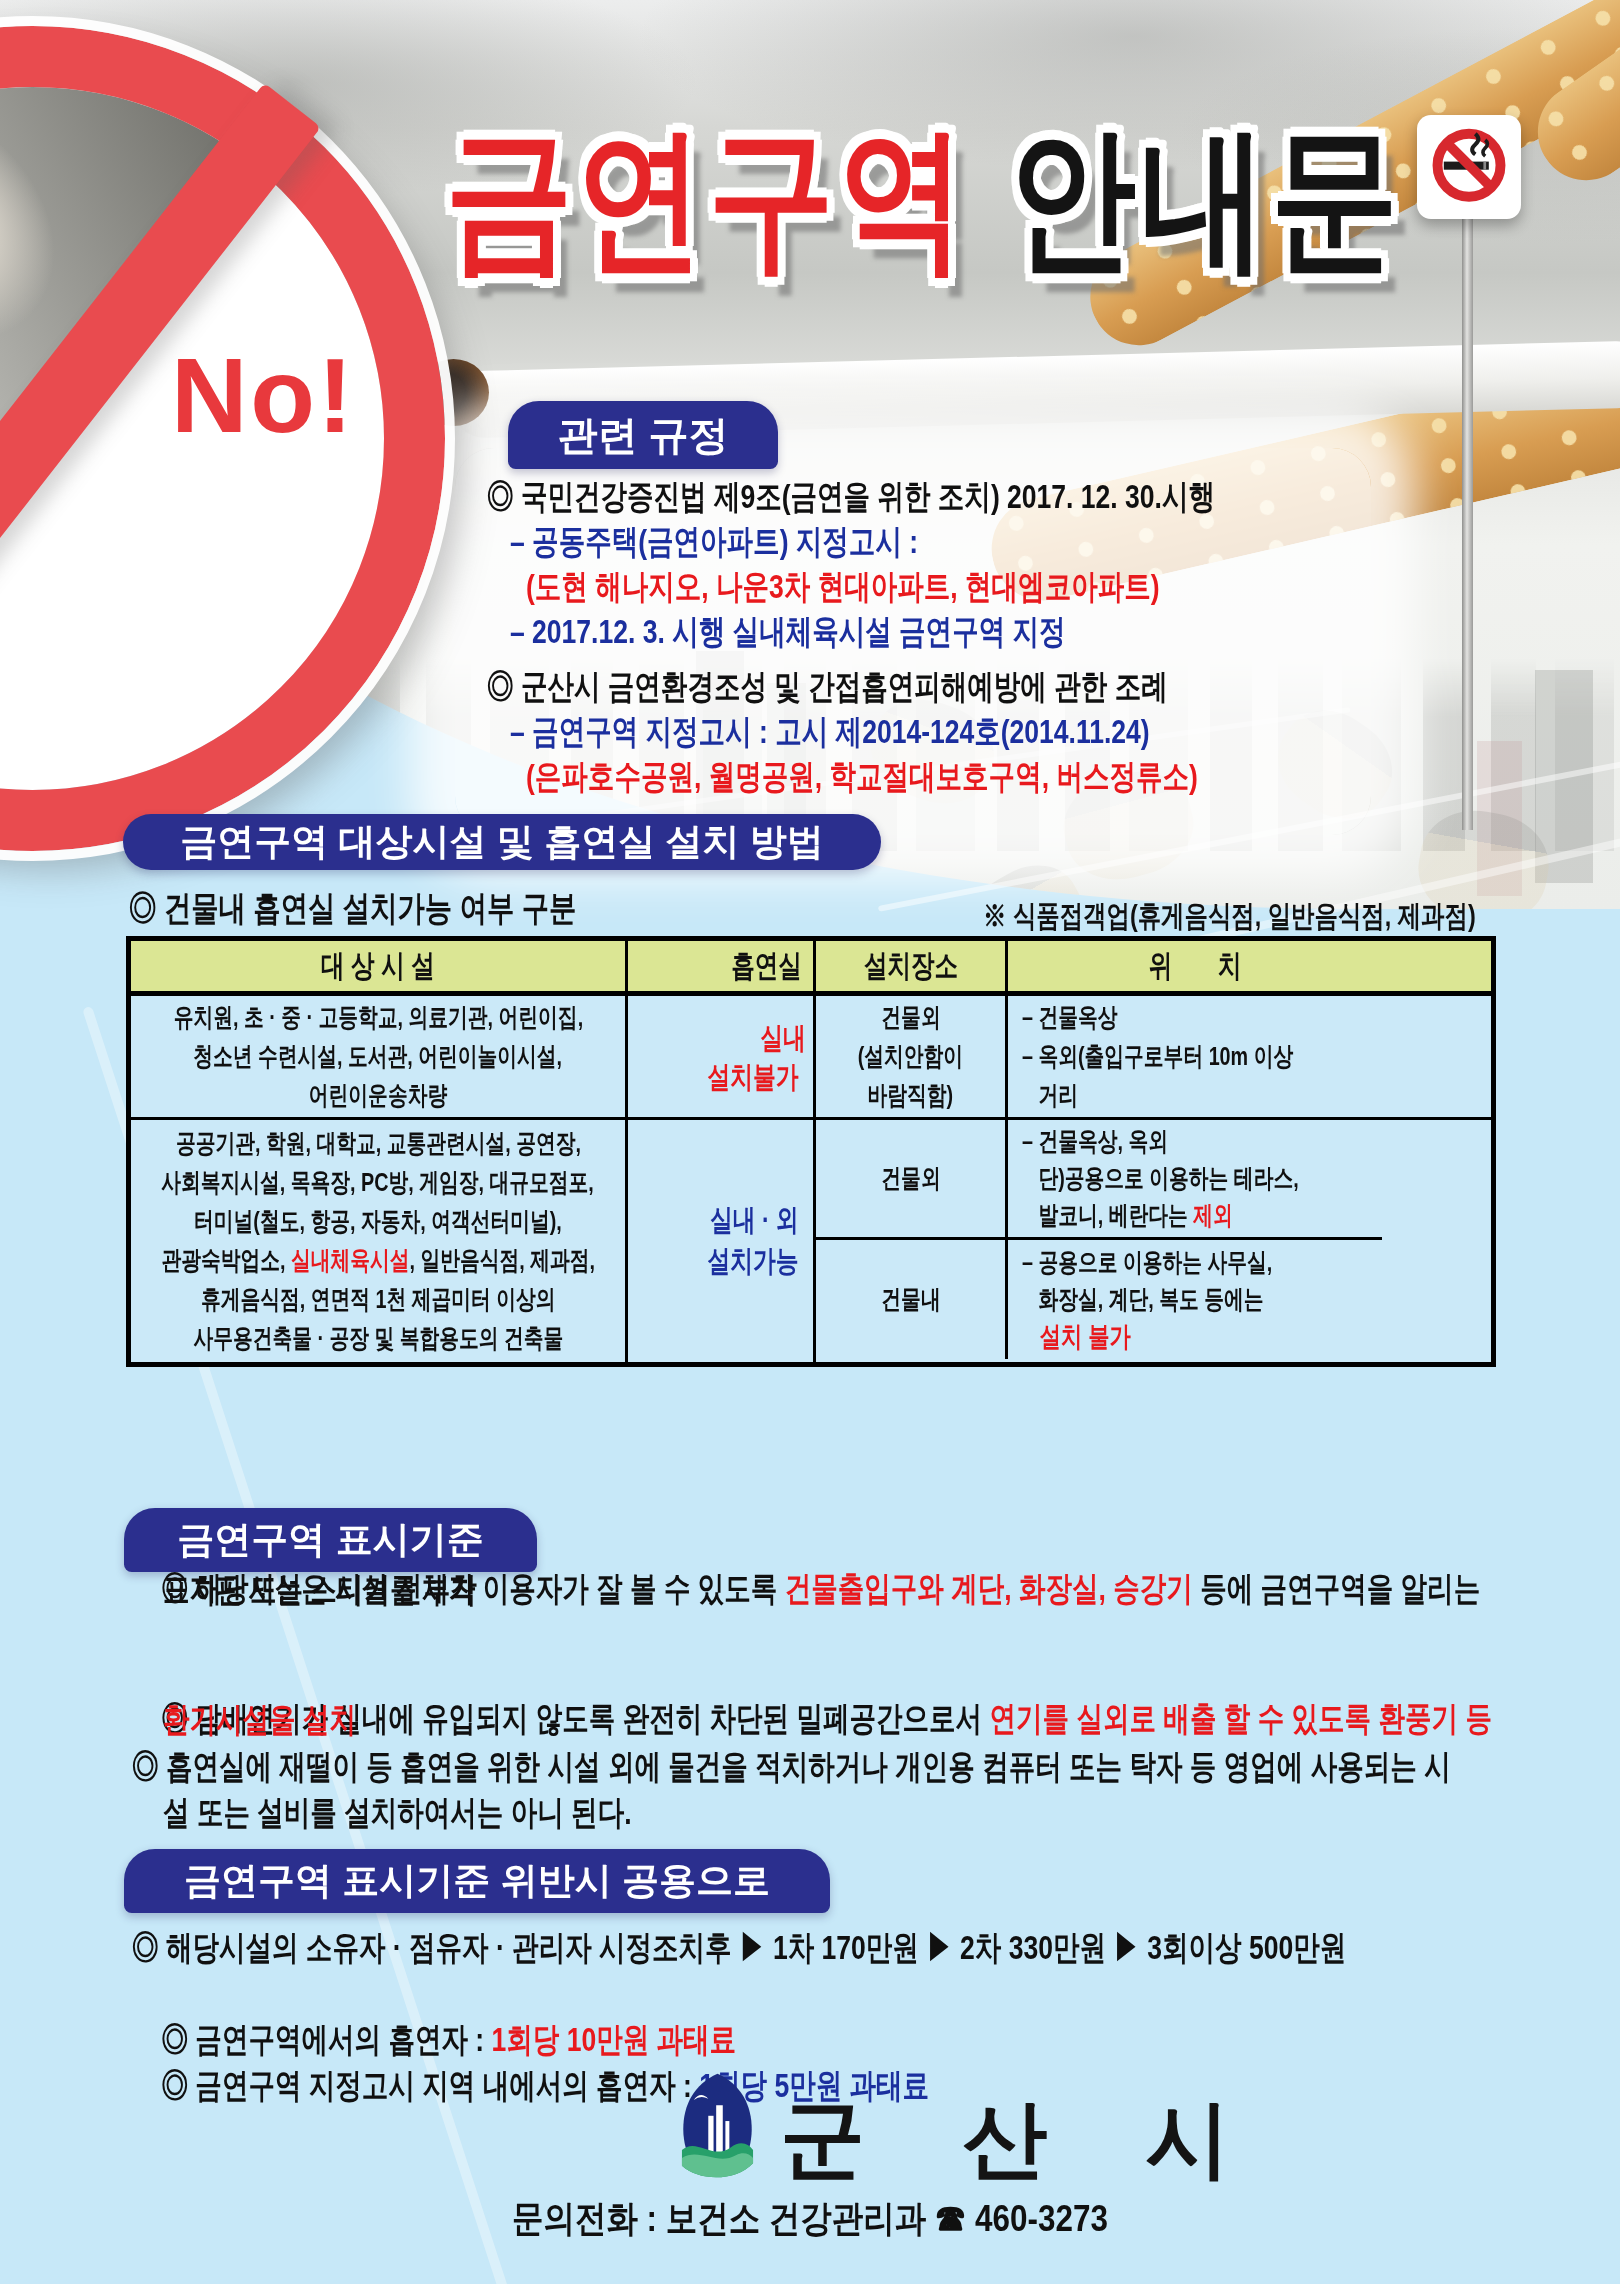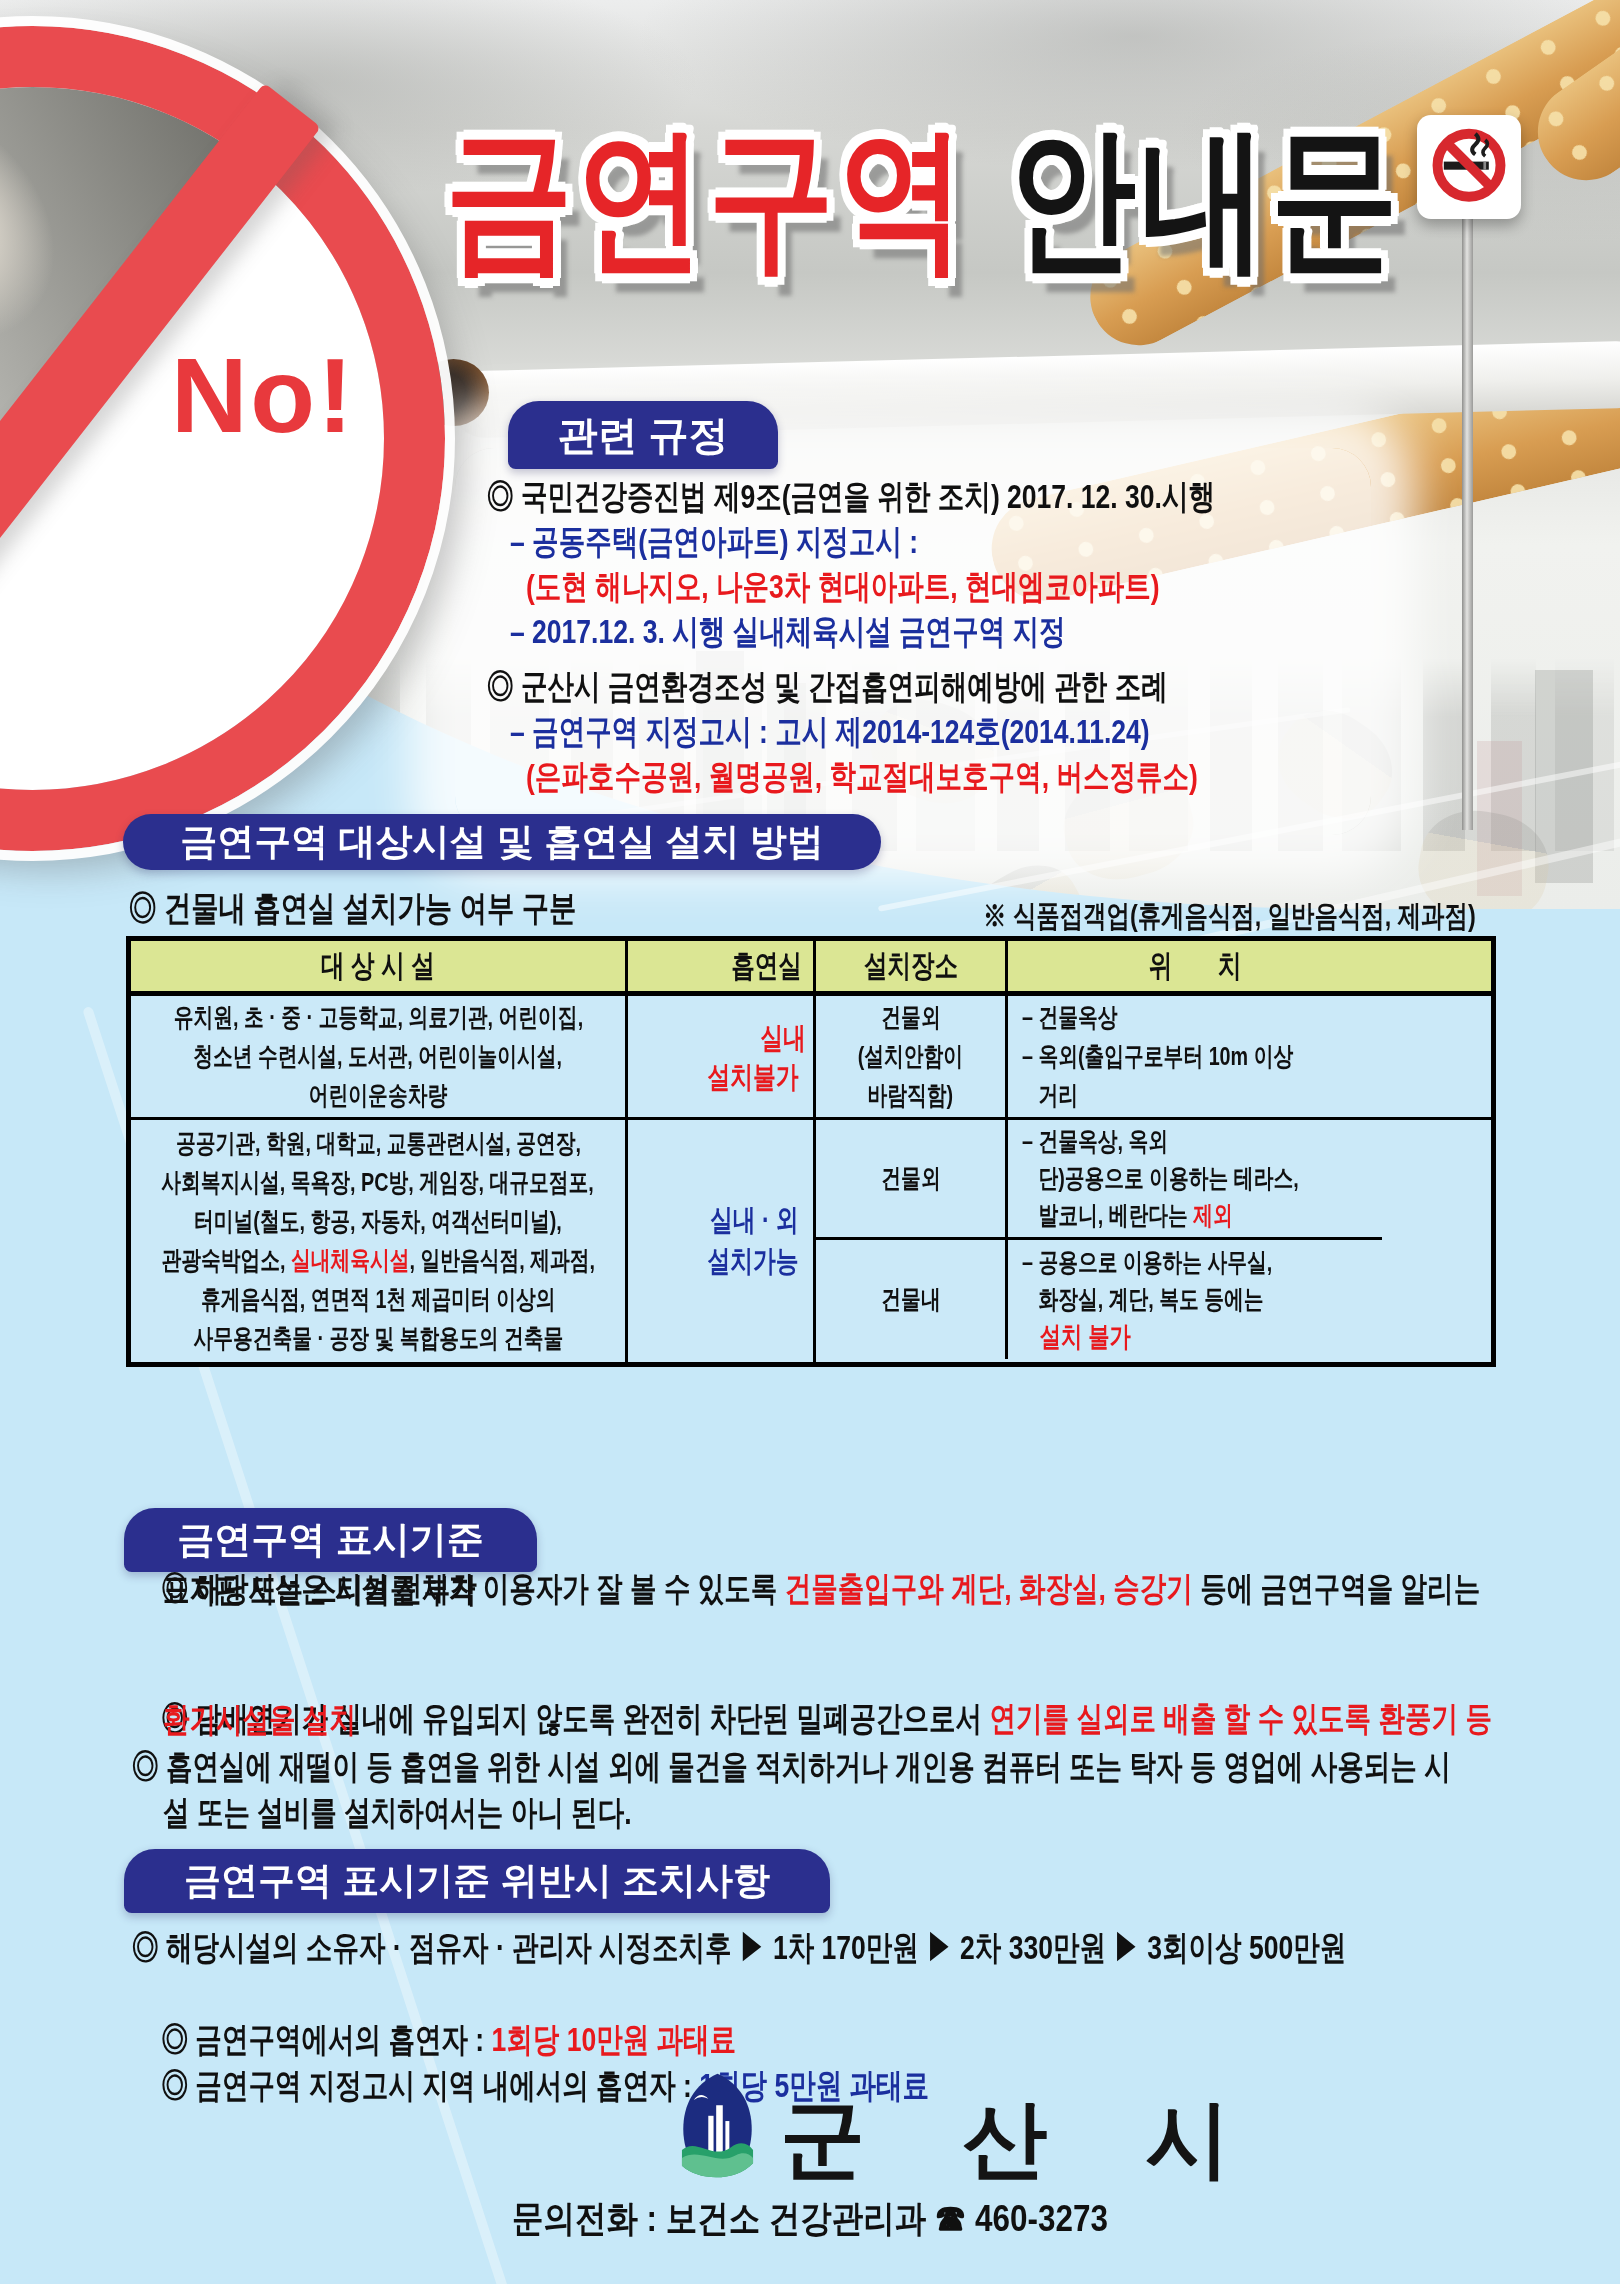--- a/index.html
+++ b/index.html
@@ -311,21 +311,21 @@
   </div>
   <div class="abs body-line k" style="left:163px;top:1567px;">표지판 또는 스티커를 부착</div>
 
   <div class="abs body-line" style="left:132px;top:1651px;">
     <span class="k">◎ 담배연기가 실내에 유입되지 않도록 완전히 차단된 밀폐공간으로서 </span><span class="r">연기를 실외로 배출 할 수 있도록 환풍기 등</span>
   </div>
   <div class="abs body-line r" style="left:163px;top:1697px;">환기시설을 설치</div>
   <div class="abs body-line k" style="left:132px;top:1744px;">◎ 흡연실에 재떨이 등 흡연을 위한 시설 외에 물건을 적치하거나 개인용 컴퓨터 또는 탁자 등 영업에 사용되는 시</div>
   <div class="abs body-line k" style="left:163px;top:1790px;">설 또는 설비를 설치하여서는 아니 된다.</div>
 
-  <div class="abs sec-h" style="left:124px;top:1849px;width:706px;height:64px;font-size:37px;"><span>금연구역 표시기준 위반시 조치사항</span></div>
+  <div class="abs sec-h" style="left:124px;top:1849px;width:706px;height:64px;font-size:37px;"><span>금연구역 표시기준 위반시 공용으로</span></div>
   <div class="abs body-line k" style="left:132px;top:1925px;">◎ 해당시설의 소유자 · 점유자 · 관리자 시정조치후 ▶ 1차 170만원 ▶ 2차 330만원 ▶ 3회이상 500만원</div>
   <div class="abs body-line" style="left:132px;top:1972px;">
     <span class="k">◎ 금연구역에서의 흡연자 : </span><span class="r">1회당 10만원 과태료</span>
   </div>
   <div class="abs body-line" style="left:132px;top:2018px;">
     <span class="k">◎ 금연구역 지정고시 지역 내에서의 흡연자 : </span><span class="b">1회당 5만원 과태료</span>
   </div>
 
   <div class="abs logo">
     <svg width="79" height="108" viewBox="0 0 60 82">

